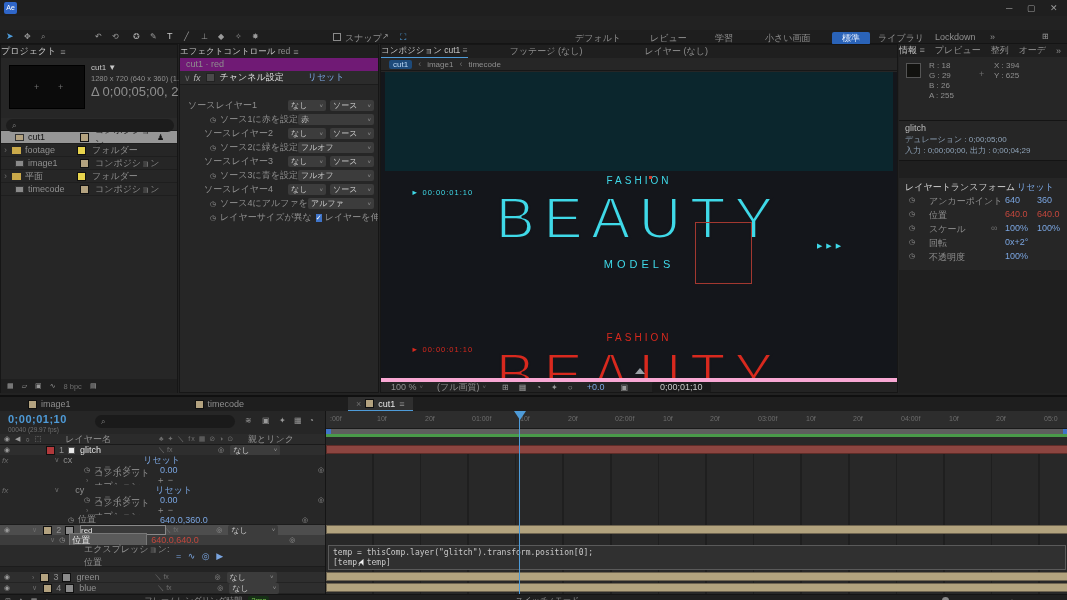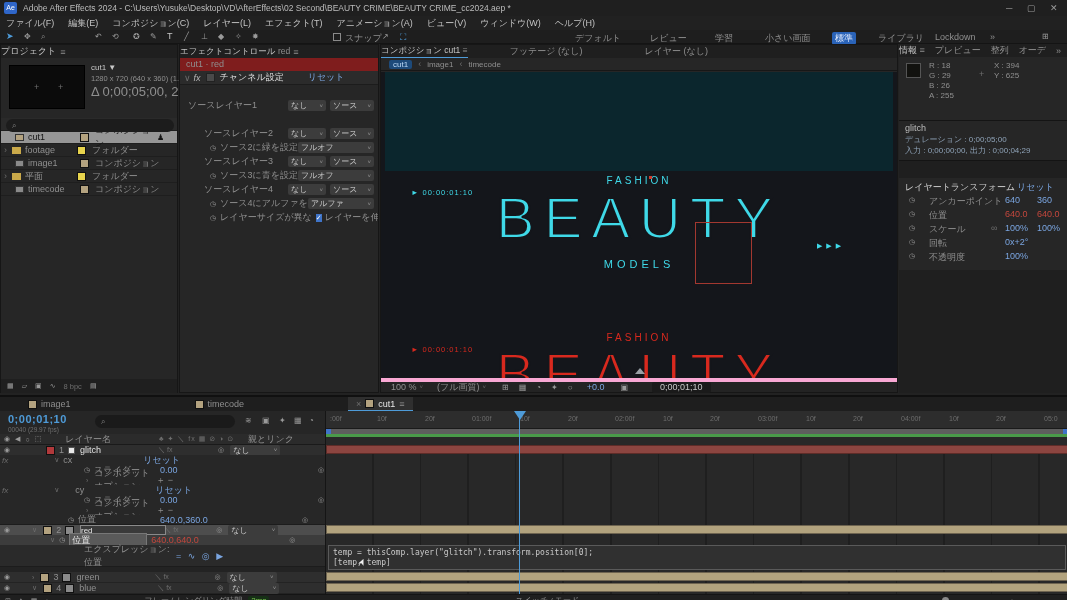--- a/index.html
+++ b/index.html
@@ -23,37 +23,25 @@
 .vgrid{background-image:repeating-linear-gradient(90deg,transparent 0px,transparent 46px,#1f1f1f 46px,#1f1f1f 47.6px)}
 input{background:#3a3a3a;border:1px solid #8a8a8a;color:#e8e8e8;font:8px "Liberation Sans",sans-serif;height:10px}
 </style>
 </head>
 <body>
 
 <div id="app">
 
   <div class="a f" style="left:0;top:0;width:1067px;height:16px;background:#1f1f1f">
     <span class="a" style="left:4px;top:2px;width:13px;height:12px;background:#2f66c9;color:#fff;font-size:7px;text-align:center;line-height:12px;border-radius:2px">Ae</span>
-    <span class="a nw" style="left:23px;top:3px;font-size:8.5px;color:#bcbcbc">Adobe After Effects 2024 - C:\Users\Yusuke\Desktop\VD\AfterEffects\02 Second\BEAUTY CRIME\BEAUTY CRIME_cc2024.aep *</span>
     <span class="a" style="left:1006px;top:3px;color:#9a9a9a">─</span>
     <span class="a" style="left:1027px;top:3px;color:#9a9a9a">▢</span>
     <span class="a" style="left:1050px;top:3px;color:#9a9a9a">✕</span>
   </div>
 
-  <div class="a f" style="left:0;top:16px;width:1067px;height:14px;background:#212121;gap:14px;padding-left:6px">
-    <span>ファイル(F)</span>
-    <span>編集(E)</span>
-    <span>コンポジション(C)</span>
-    <span>レイヤー(L)</span>
-    <span>エフェクト(T)</span>
-    <span>アニメーション(A)</span>
-    <span>ビュー(V)</span>
-    <span>ウィンドウ(W)</span>
-    <span>ヘルプ(H)</span>
-  </div>
 
   <div class="a" style="left:0;top:30px;width:1067px;height:14px;background:#1e1e1e;border-bottom:1px solid #141414">
     <span class="a" style="left:6px;top:1px;color:#4e9bd8">➤</span>
     <span class="a icon8" style="left:24px;top:2px">✥</span>
     <span class="a icon8" style="left:41px;top:2px">⌕</span>
     <span class="a icon8 dim" style="left:95px;top:2px">↶</span>
     <span class="a icon8 dim" style="left:112px;top:2px">⟲</span>
     <span class="a icon8" style="left:133px;top:2px">✪</span>
     <span class="a icon8" style="left:150px;top:2px">✎</span>
     <span class="a" style="left:167px;top:1px;color:#c8c8c8">T</span>
@@ -64,21 +52,21 @@
     <span class="a icon8" style="left:252px;top:2px">✸</span>
     <span class="a" style="left:333px;top:3px;width:8px;height:8px;border:1px solid #8a8a8a"></span>
     <span class="a g" style="left:345px;top:2px">スナップ</span>
     <span class="a icon8" style="left:382px;top:2px">↗</span>
     <span class="a" style="left:400px;top:2px;color:#4e9bd8">⛶</span>
 
     <span class="a g" style="left:575px;top:2px">デフォルト</span>
     <span class="a g" style="left:650px;top:2px">レビュー</span>
     <span class="a g" style="left:715px;top:2px">学習</span>
     <span class="a g" style="left:765px;top:2px">小さい画面</span>
-    <span class="a" style="left:832px;top:2px;background:#2a63b8;color:#e8f0ff;padding:0 3px;border-radius:2px">標準</span>
+    <span class="a" style="left:832px;top:2px;background:#2a63b8;color:#e8f0ff;padding:0 10px;border-radius:2px">標準</span>
     <span class="a g" style="left:878px;top:2px">ライブラリ</span>
     <span class="a g" style="left:935px;top:2px">Lockdown</span>
     <span class="a g" style="left:990px;top:2px">»</span>
     <span class="a icon8" style="left:1042px;top:2px">⊞</span>
   </div>
 
   <div class="a panel" style="left:0;top:44px;width:178px;height:349px">
     <div class="f" style="height:13px;background:#1f1f1f">
       <span class="paneltab">プロジェクト</span>
       <span class="g" style="margin-left:4px">≡</span>
@@ -142,37 +130,45 @@
       <span class="dim" style="font-size:7.5px">8 bpc</span>
       <span class="icon7">▤</span>
     </div>
   </div>
 
   <div class="a panel" style="left:179px;top:44px;width:200px;height:349px">
     <div class="f" style="height:13px;background:#1f1f1f">
       <span class="paneltab nw" style="font-size:8.5px"><span>エフェクトコントロール</span>&nbsp;<span class="g">red</span></span>
       <span class="g" style="margin-left:3px">≡</span>
     </div>
-    <div class="nw g" style="height:13px;line-height:13px;padding-left:6px;background:#7f1d1d">cut1 · red</div>
+    <div class="nw g" style="height:13px;line-height:13px;padding-left:6px;background:#701a75">cut1 · red</div>
     <div class="f" style="height:14px;background:#2b2b2b;border-bottom:1px solid #1c1c1c">
       <span class="dim" style="margin-left:4px">∨</span>
       <span style="margin-left:3px;font-style:italic;color:#b5b5b5">fx</span>
       <span style="margin-left:5px;width:9px;height:9px;background:#4a4a4a;border:1px solid #222"></span>
       <span class="w" style="margin-left:5px">チャンネル設定</span>
       <span class="b" style="margin-left:24px">リセット</span>
     </div>
 
     <div class="a f" style="left:0;top:54px;width:198px;height:13px">
       <span class="g nw" style="margin-left:8px;flex:1">ソースレイヤー1</span>
       <span class="dd" style="width:38px;margin-right:4px">
           <span>なし</span>
           <span class="c">˅</span>
         </span>
       <span class="dd" style="width:44px;margin-right:4px">
           <span>ソース</span>
+          <span class="c">˅</span>
+        </span>
+    </div>
+    <div class="a f" style="left:0;top:68px;width:198px;height:13px">
+      <span class="icon7" style="margin-left:30px">◷</span>
+      <span class="g nw" style="margin-left:4px;flex:1">ソース1に赤を設定</span>
+      <span class="dd" style="width:86px;margin-right:4px">
+          <span>赤</span>
           <span class="c">˅</span>
         </span>
     </div>
     <div class="a f" style="left:0;top:82px;width:198px;height:13px">
       <span class="g nw" style="margin-left:24px;flex:1">ソースレイヤー2</span>
       <span class="dd" style="width:38px;margin-right:4px">
           <span>なし</span>
           <span class="c">˅</span>
         </span>
       <span class="dd" style="width:44px;margin-right:4px">

